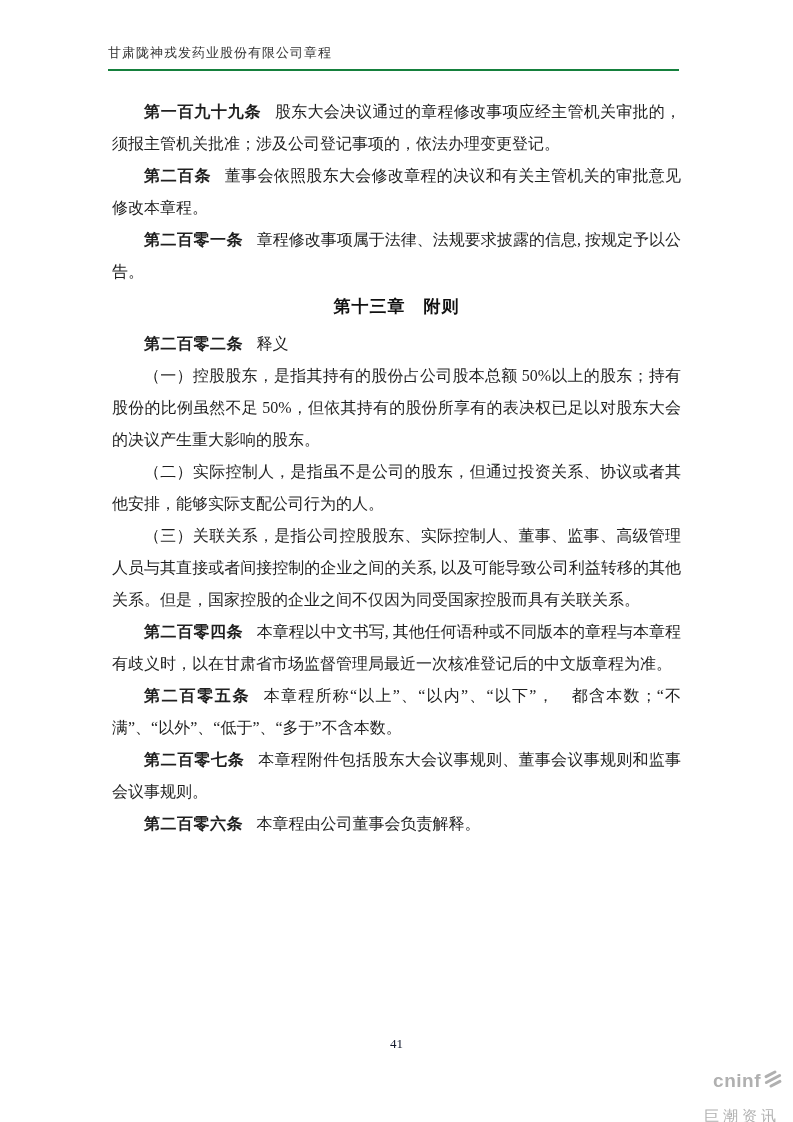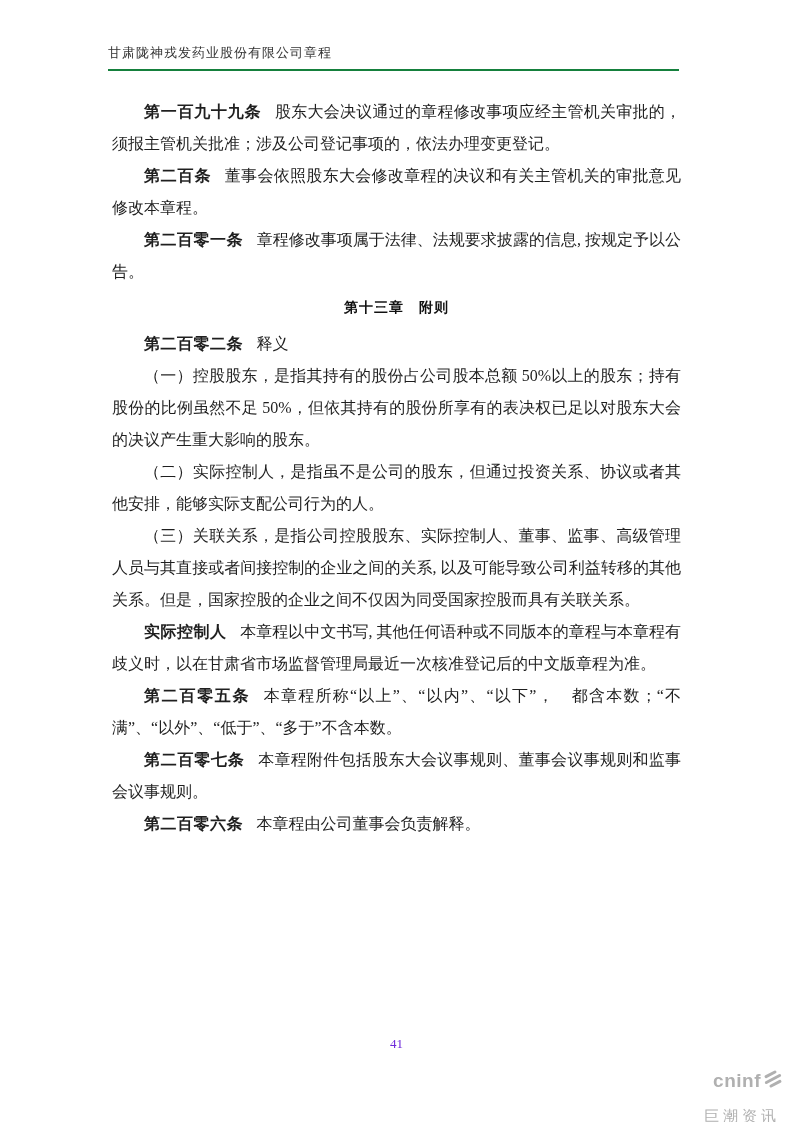--- a/index.html
+++ b/index.html
@@ -44,38 +44,38 @@
     text-indent: 2em;
   }
   .art-num {
     font-weight: 700;
     margin-right: 0.85em;
     font-family: "Liberation Sans", "DejaVu Sans", sans-serif;
     letter-spacing: 0.5px;
   }
   .chapter-heading {
     margin: 3px 0 5px 0;
-    font-size: 14px;
+    font-size: 17px;
     font-weight: 700;
     text-align: center;
     text-indent: 0;
     line-height: 32px;
     font-family: "Liberation Sans", "DejaVu Sans", sans-serif;
     letter-spacing: 1px;
     color: #111111;
   }
   
   .page-number {
     position: absolute;
     top: 1036px;
     left: 0;
     width: 100%;
     text-align: center;
     font-size: 13px;
-    color: #6d28d9;
+    color: #0f172a;
   }
   .cninfo-logo {
     position: absolute;
     top: 1070px;
     right: 8px;
     width: 100px;
     color: #b0b0b0;
     font-family: Liberation Sans, sans-serif;
     line-height: 1.15;
   }
@@ -123,21 +123,21 @@
 
   <p class="para"><span class="art-num">第二百零二条</span><span>释义</span></p>
 
   <p class="para"><span>（一）控股股东，是指其持有的股份占公司股本总额 50%以上的股东；持有股份的比例虽然不足 50%，但依其持有的股份所享有的表决权已足以对股东大会的决议产生重大影响的股东。</span></p>
 
   <p class="para"><span>（二）实际控制人，是指虽不是公司的股东，但通过投资关系、协议或者其他安排，能够实际支配公司行为的人。</span></p>
 
   <p class="para"><span>（三）关联关系，是指公司控股股东、实际控制人、董事、监事、高级管理人员与其直接或者间接控制的企业之间的关系, 以及可能导致公司利益转移的其他关系。但是，国家控股的企业之间不仅因为同受国家控股而具有关联关系。</span></p>
 
 
-  <p class="para"><span class="art-num">实际控制人</span><span>本章程以中文书写, 其他任何语种或不同版本的章程与本章程有歧义时，以在甘肃省市场监督管理局最近一次核准登记后的中文版章程为准。</span></p>
+  <p class="para"><span class="art-num">第二百零四条</span><span>本章程以中文书写, 其他任何语种或不同版本的章程与本章程有歧义时，以在甘肃省市场监督管理局最近一次核准登记后的中文版章程为准。</span></p>
 
   <p class="para"><span class="art-num">第二百零五条</span><span>本章程所称“以上”、“以内”、“以下”，　都含本数；“不满”、“以外”、“低于”、“多于”不含本数。</span></p>
 
   <p class="para"><span class="art-num">第二百零七条</span><span>本章程附件包括股东大会议事规则、董事会议事规则和监事会议事规则。</span></p>
 
   <p class="para"><span class="art-num">第二百零六条</span><span>本章程由公司董事会负责解释。</span></p>
 
 </div>
 
 <div class="page-number">41</div>

